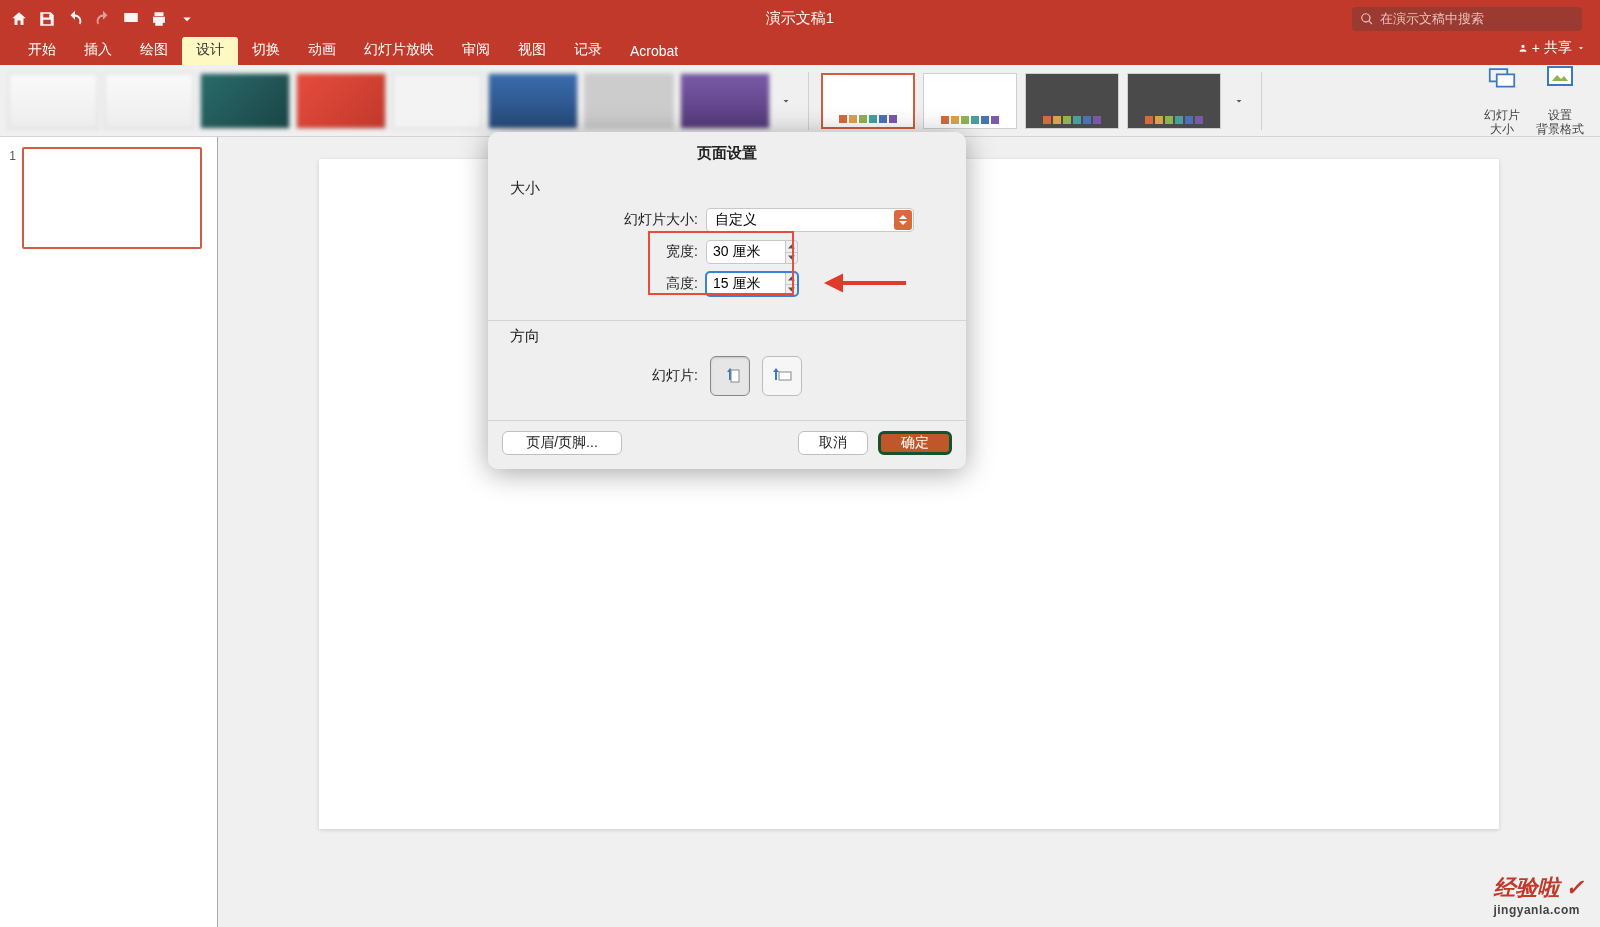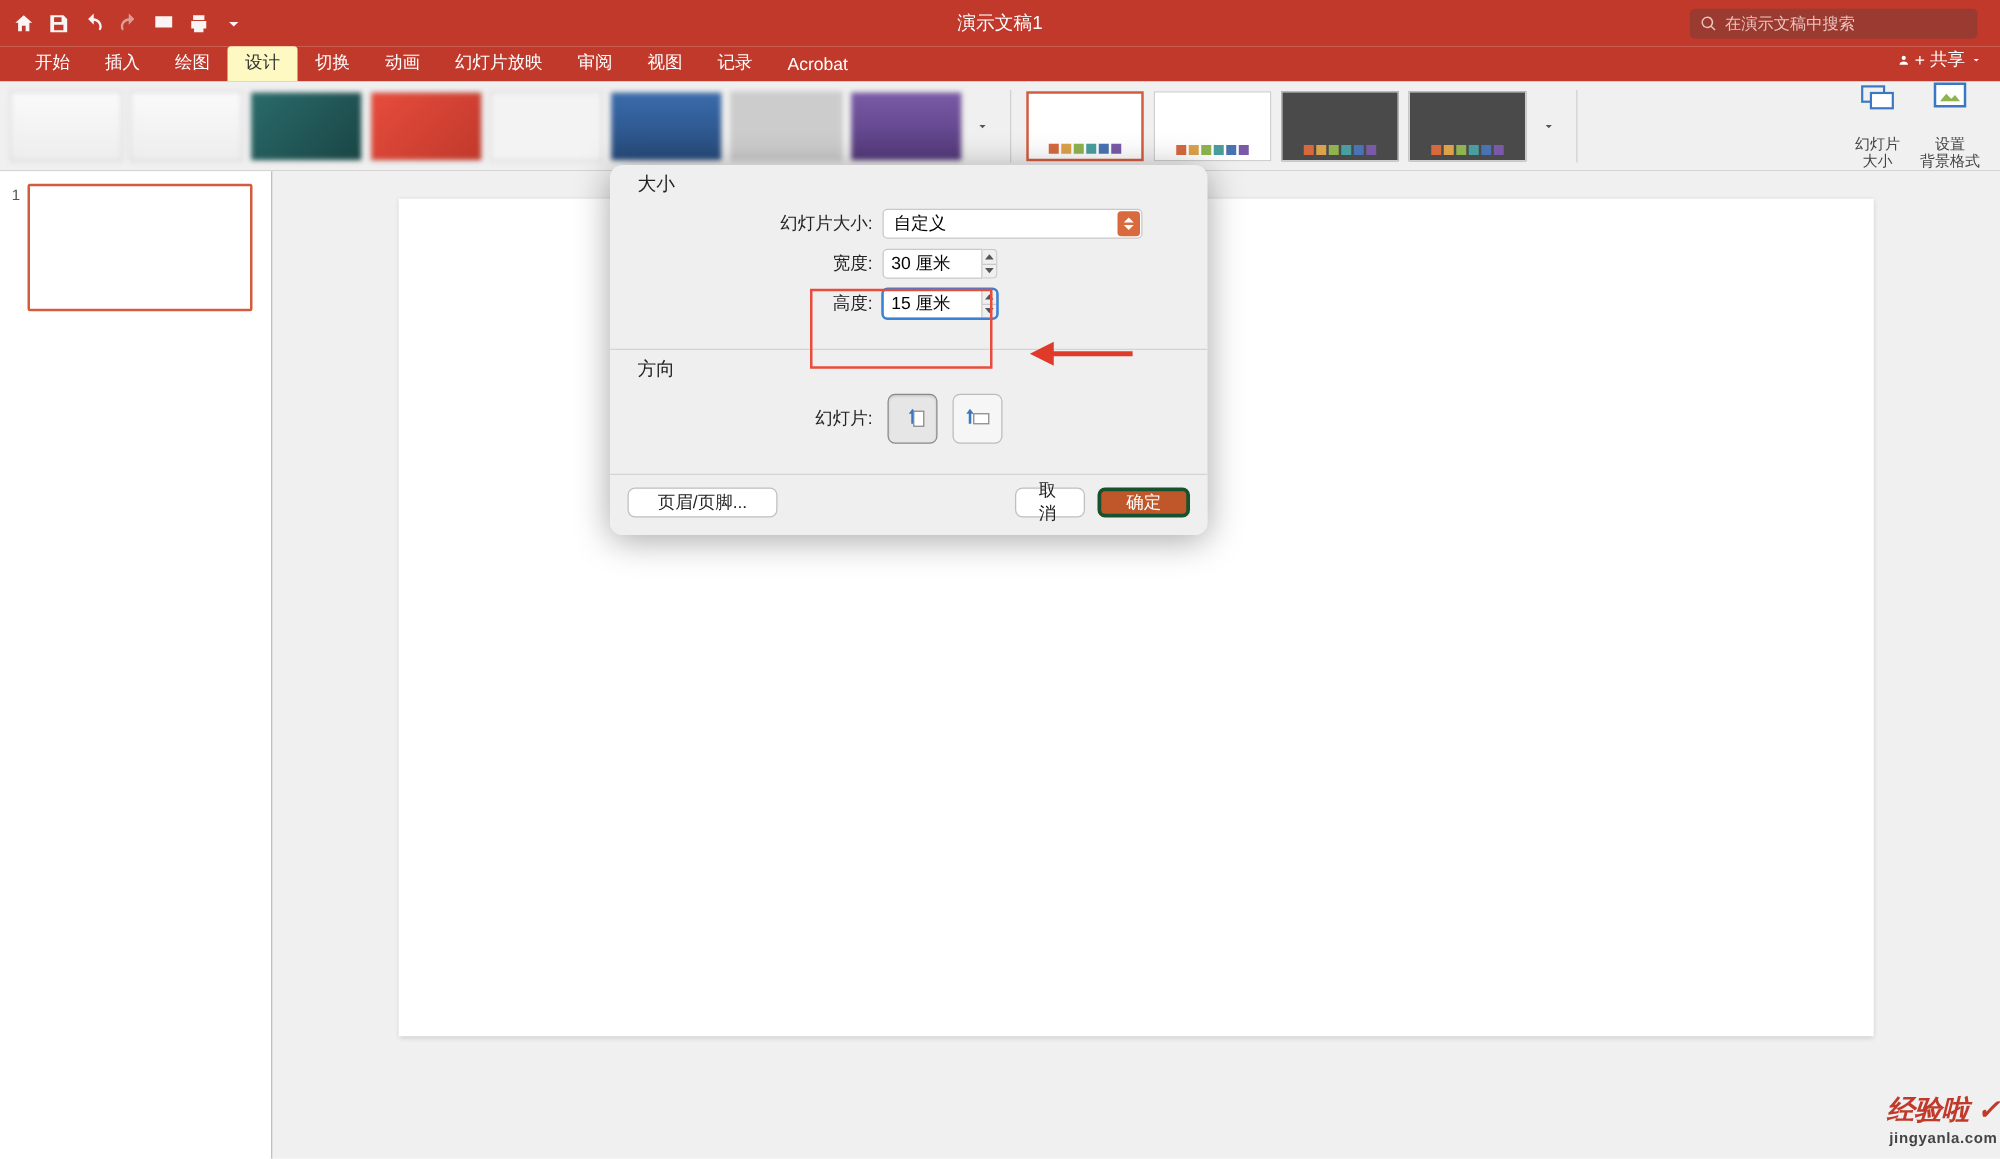--- a/index.html
+++ b/index.html
@@ -81,21 +81,21 @@
   .orient-row { display: flex; align-items: center; gap: 12px; margin-bottom: 10px; }
   .orient-row .lbl { font-size: 14px; color: #222; width: 188px; text-align: right; }
   .orient-btn { width: 40px; height: 40px; border: 1px solid #bcbcbc; border-radius: 6px; background: #f6f6f6; display: flex; align-items: center; justify-content: center; gap: 2px; }
   .orient-btn.sel { background: #e6e6e6; border-color: #888; box-shadow: inset 0 1px 2px rgba(0,0,0,0.15); }
   .orient-btn svg { width: 24px; height: 24px; }
   .dialog-footer { display: flex; padding: 10px 14px 14px; gap: 10px; border-top: 1px solid #d4d4d4; background:#efefef; }
   .btn { height: 24px; border-radius: 6px; font-size: 14px; padding: 0 18px; display: flex; align-items: center; justify-content: center; cursor: pointer; }
   .btn-white { background: #fff; border: 1px solid #bfbfbf; color: #222; }
   .btn-primary { background: #c0572b; color: #fff; border: 3px solid #14532d; }
   .spacer { flex: 1; }
-  .watermark { position: absolute; right: 0; bottom: 10px; text-align: center; }
+  .watermark { position: absolute; right: 16px; bottom: 10px; text-align: left; }
   .watermark .wm1 { font-size: 22px; font-weight: 700; color: #c0392b; font-style: italic; }
   .watermark .wm1 .chk { color: #c0392b; }
   .watermark .wm2 { font-size: 12px; color: #444; font-weight: 600; letter-spacing: 0.5px;}
 
 </style>
 </head>
 <body>
 
 <div class="titlebar">
   <div class="qat">
@@ -264,20 +264,21 @@
       <div class="thumb-num">1</div>
       <div class="thumb-box"></div>
     </div>
   </div>
   <div class="canvas-area">
     <div class="slide-canvas"></div>
   </div>
 </div>
 
 <div class="dialog">
+  <div class="dialog-title">页面设置</div>
 
   <div class="section">
     <div class="section-label">大小</div>
     <div class="form-row">
       <label>幻灯片大小:</label>
       <div class="select-wrap">
         <input type="text" readonly="" value="自定义" style="">
         <div class="select-arrow"></div>
       </div>
     </div>
@@ -338,21 +339,21 @@
             <rect x="9" y="8" width="12" height="8" fill="#fff" stroke="#888"></rect>
           </svg>
       </div>
     </div>
 
   </div>
 
   <div class="dialog-footer">
     <div class="btn btn-white" style="width:120px">页眉/页脚...</div>
     <div class="spacer"></div>
-    <div class="btn btn-white" style="width:56px">取消</div>
+    <div class="btn btn-white" style="width:70px">取消</div>
     <div class="btn btn-primary" style="width:74px">确定</div>
   </div>
 </div>
 
 <div class="highlight-box hbox1"></div>
 <div class="arrow-annot">
   <svg viewBox="0 0 90 26">
       <path d="M88 13 L18 13" stroke="#e03a2a" stroke-width="4" fill="none"></path>
       <path d="M2 13 L22 3 L22 23 Z" fill="#e03a2a"></path>
     </svg>

